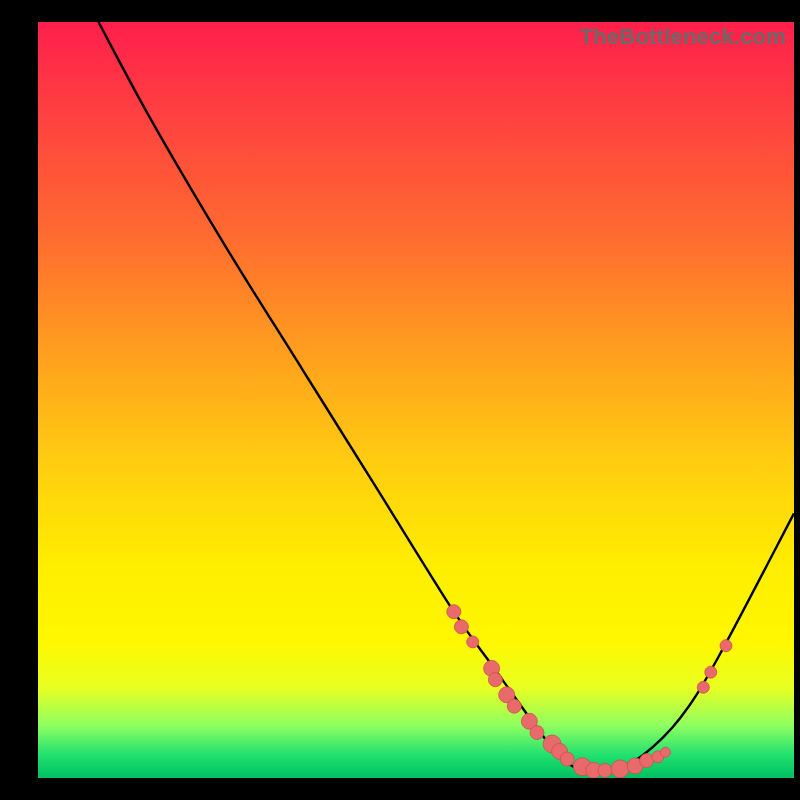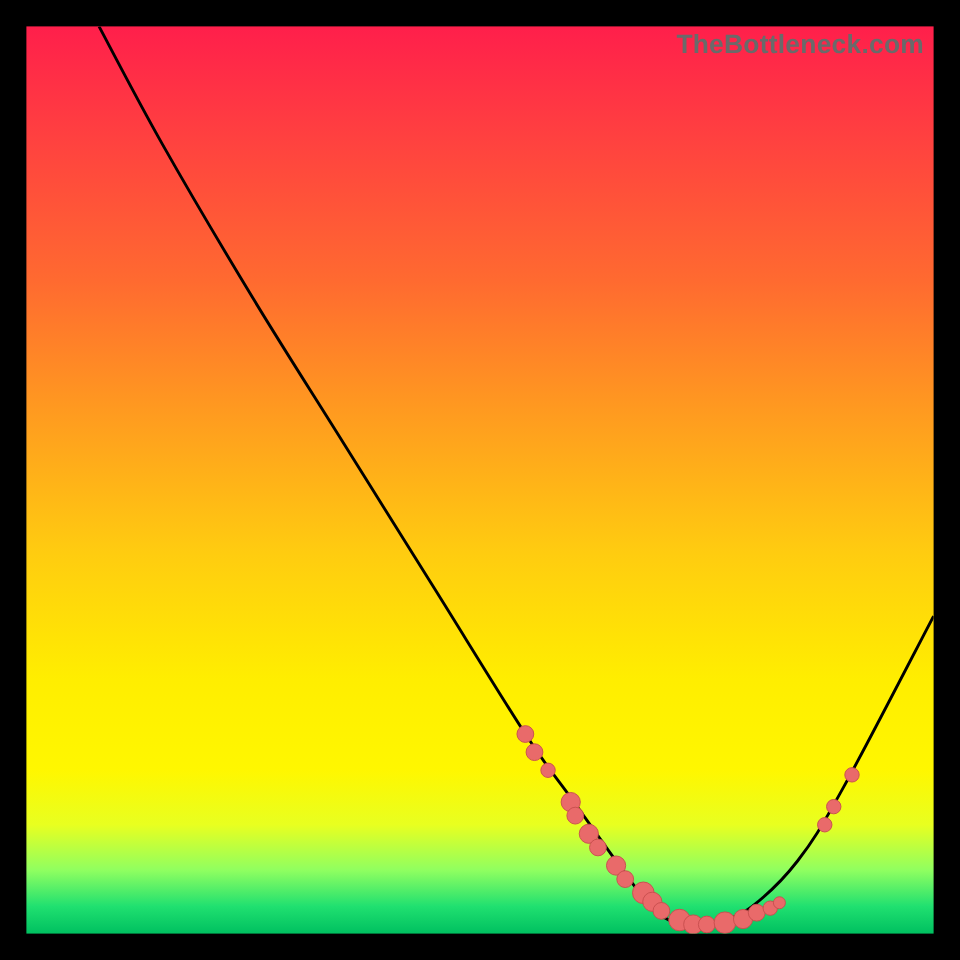--- a/index.html
+++ b/index.html
@@ -7,20 +7,21 @@
     padding: 0;
     width: 800px;
     height: 800px;
     background: #000000;
     overflow: hidden;
   }
   .viewport {
     position: relative;
     width: 700px;
     height: 800px;
+    margin-left: 16px;
   }
   .plot-area {
     position: absolute;
     left: 22px;
     top: 22px;
     width: 756px;
     height: 756px;
     background: linear-gradient(to bottom,
       #ff1f4b 0%,
       #ff4040 12%,

